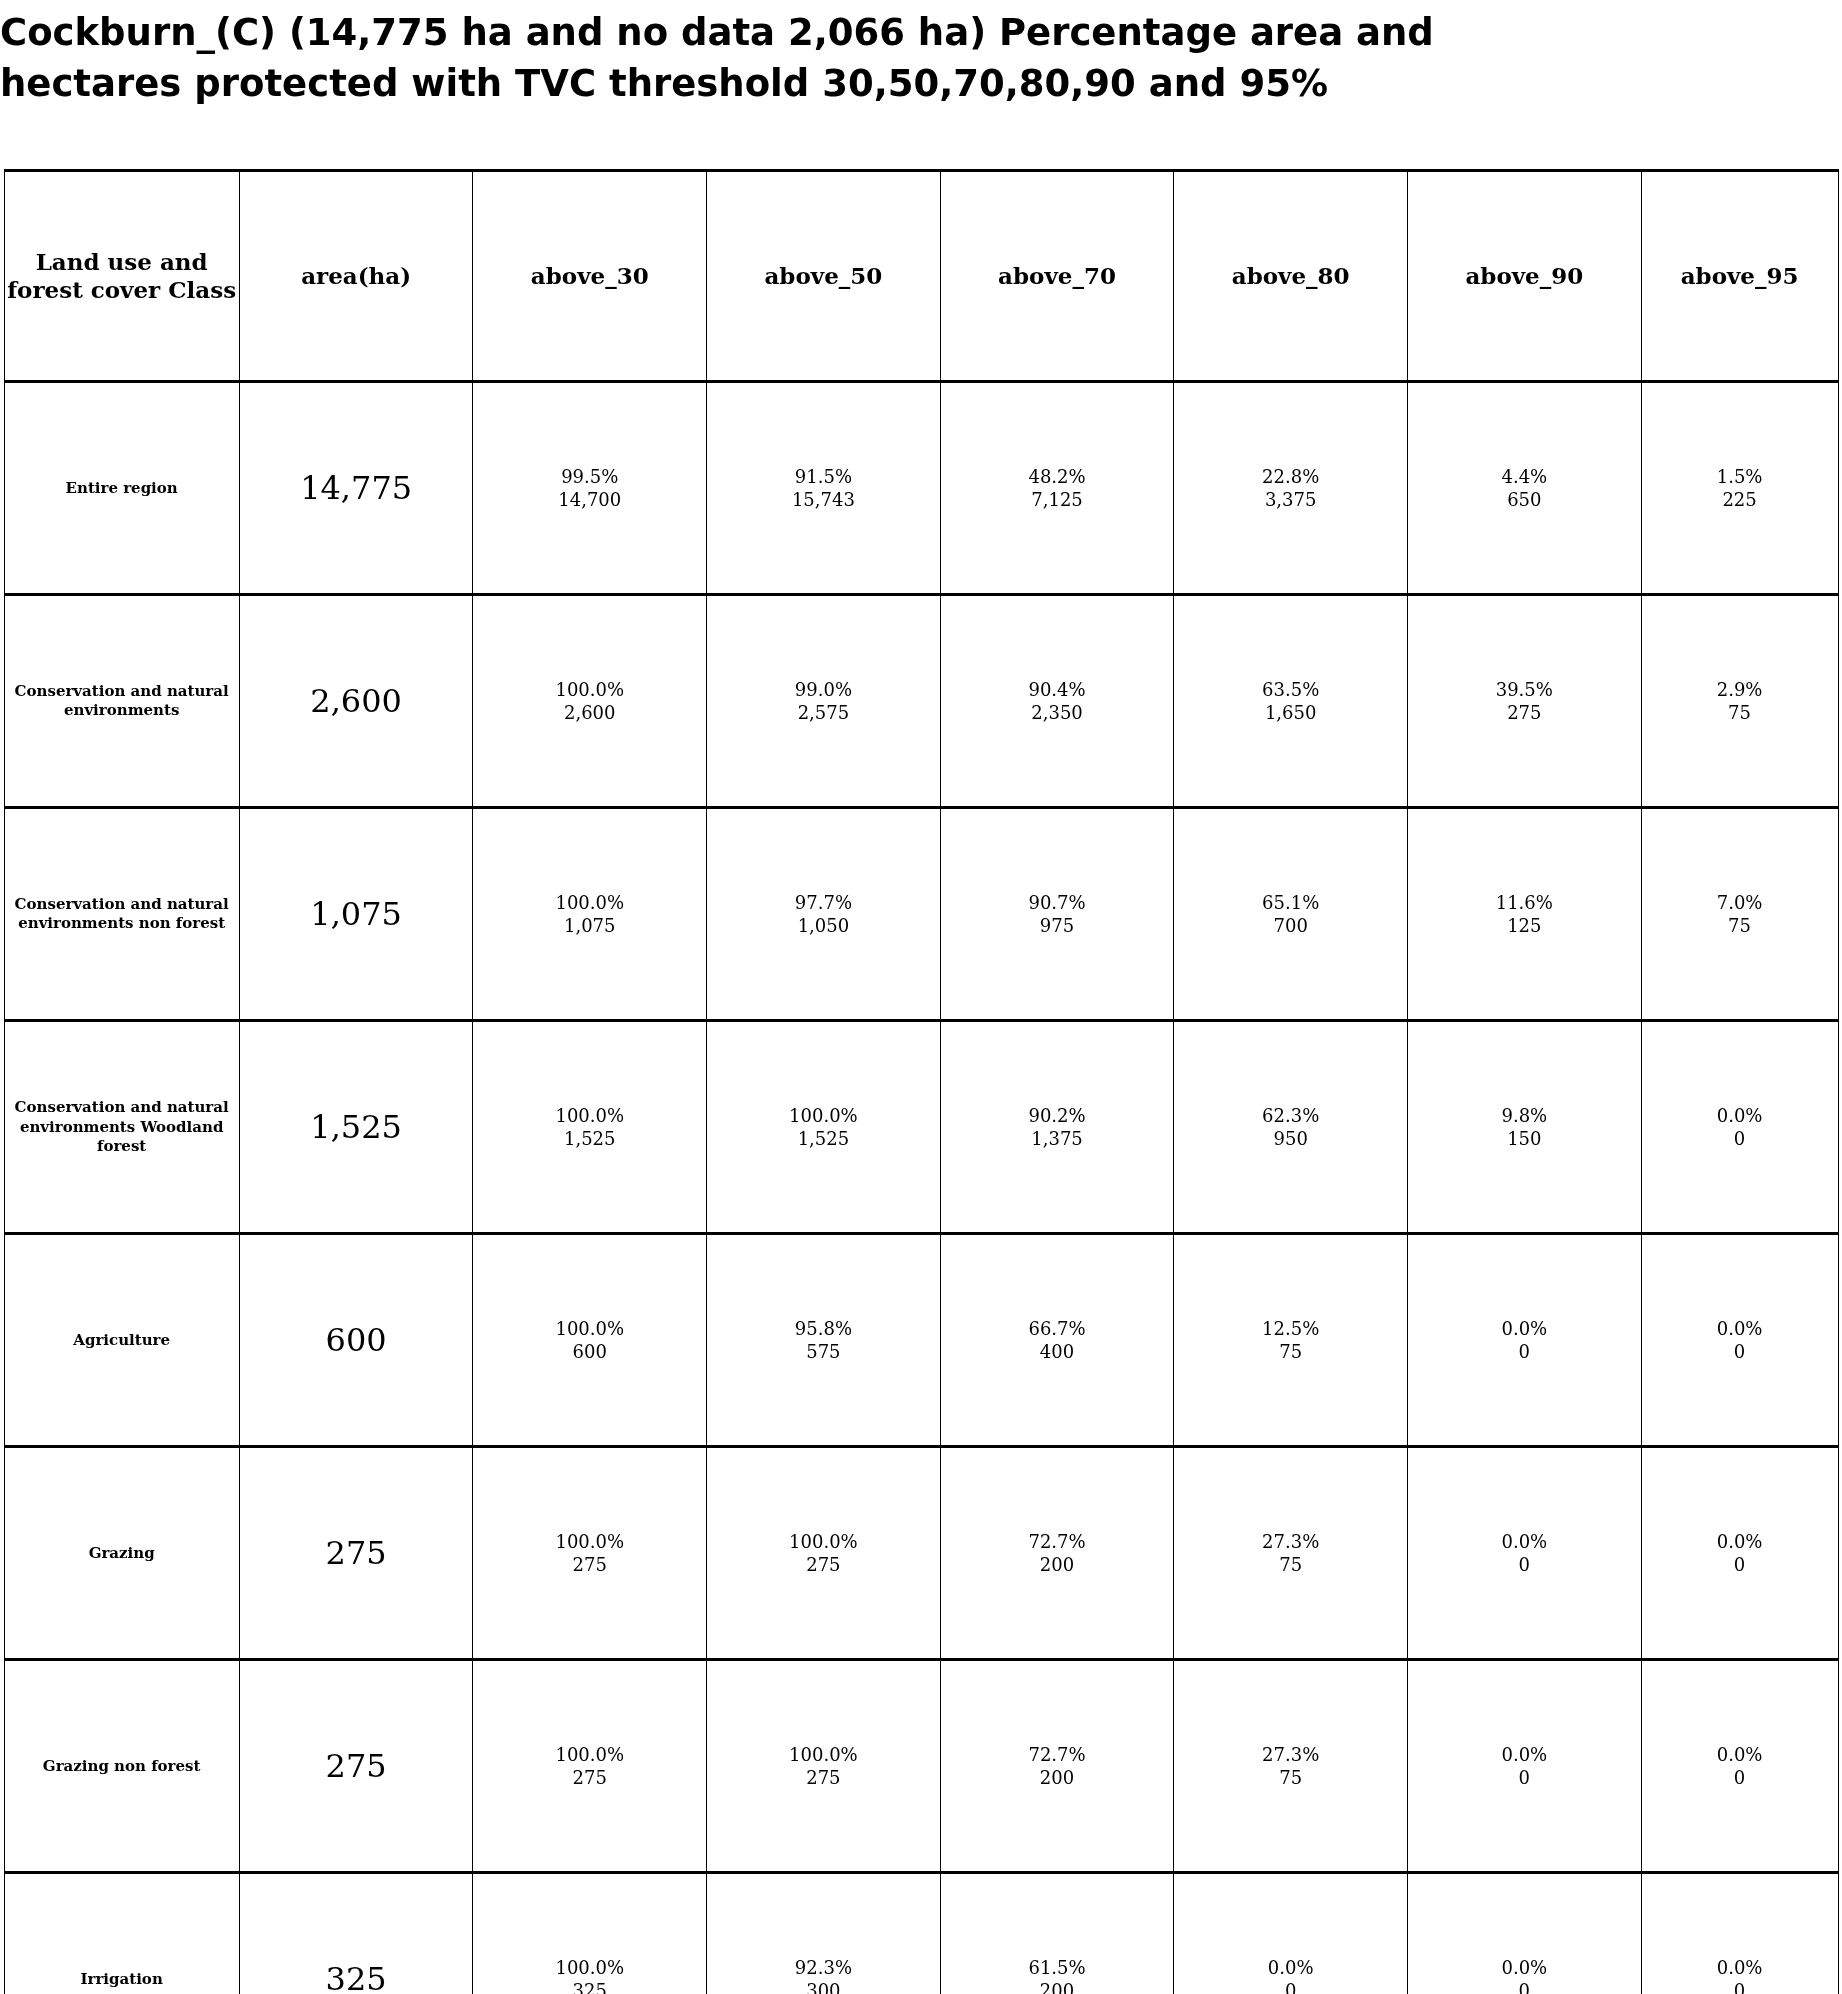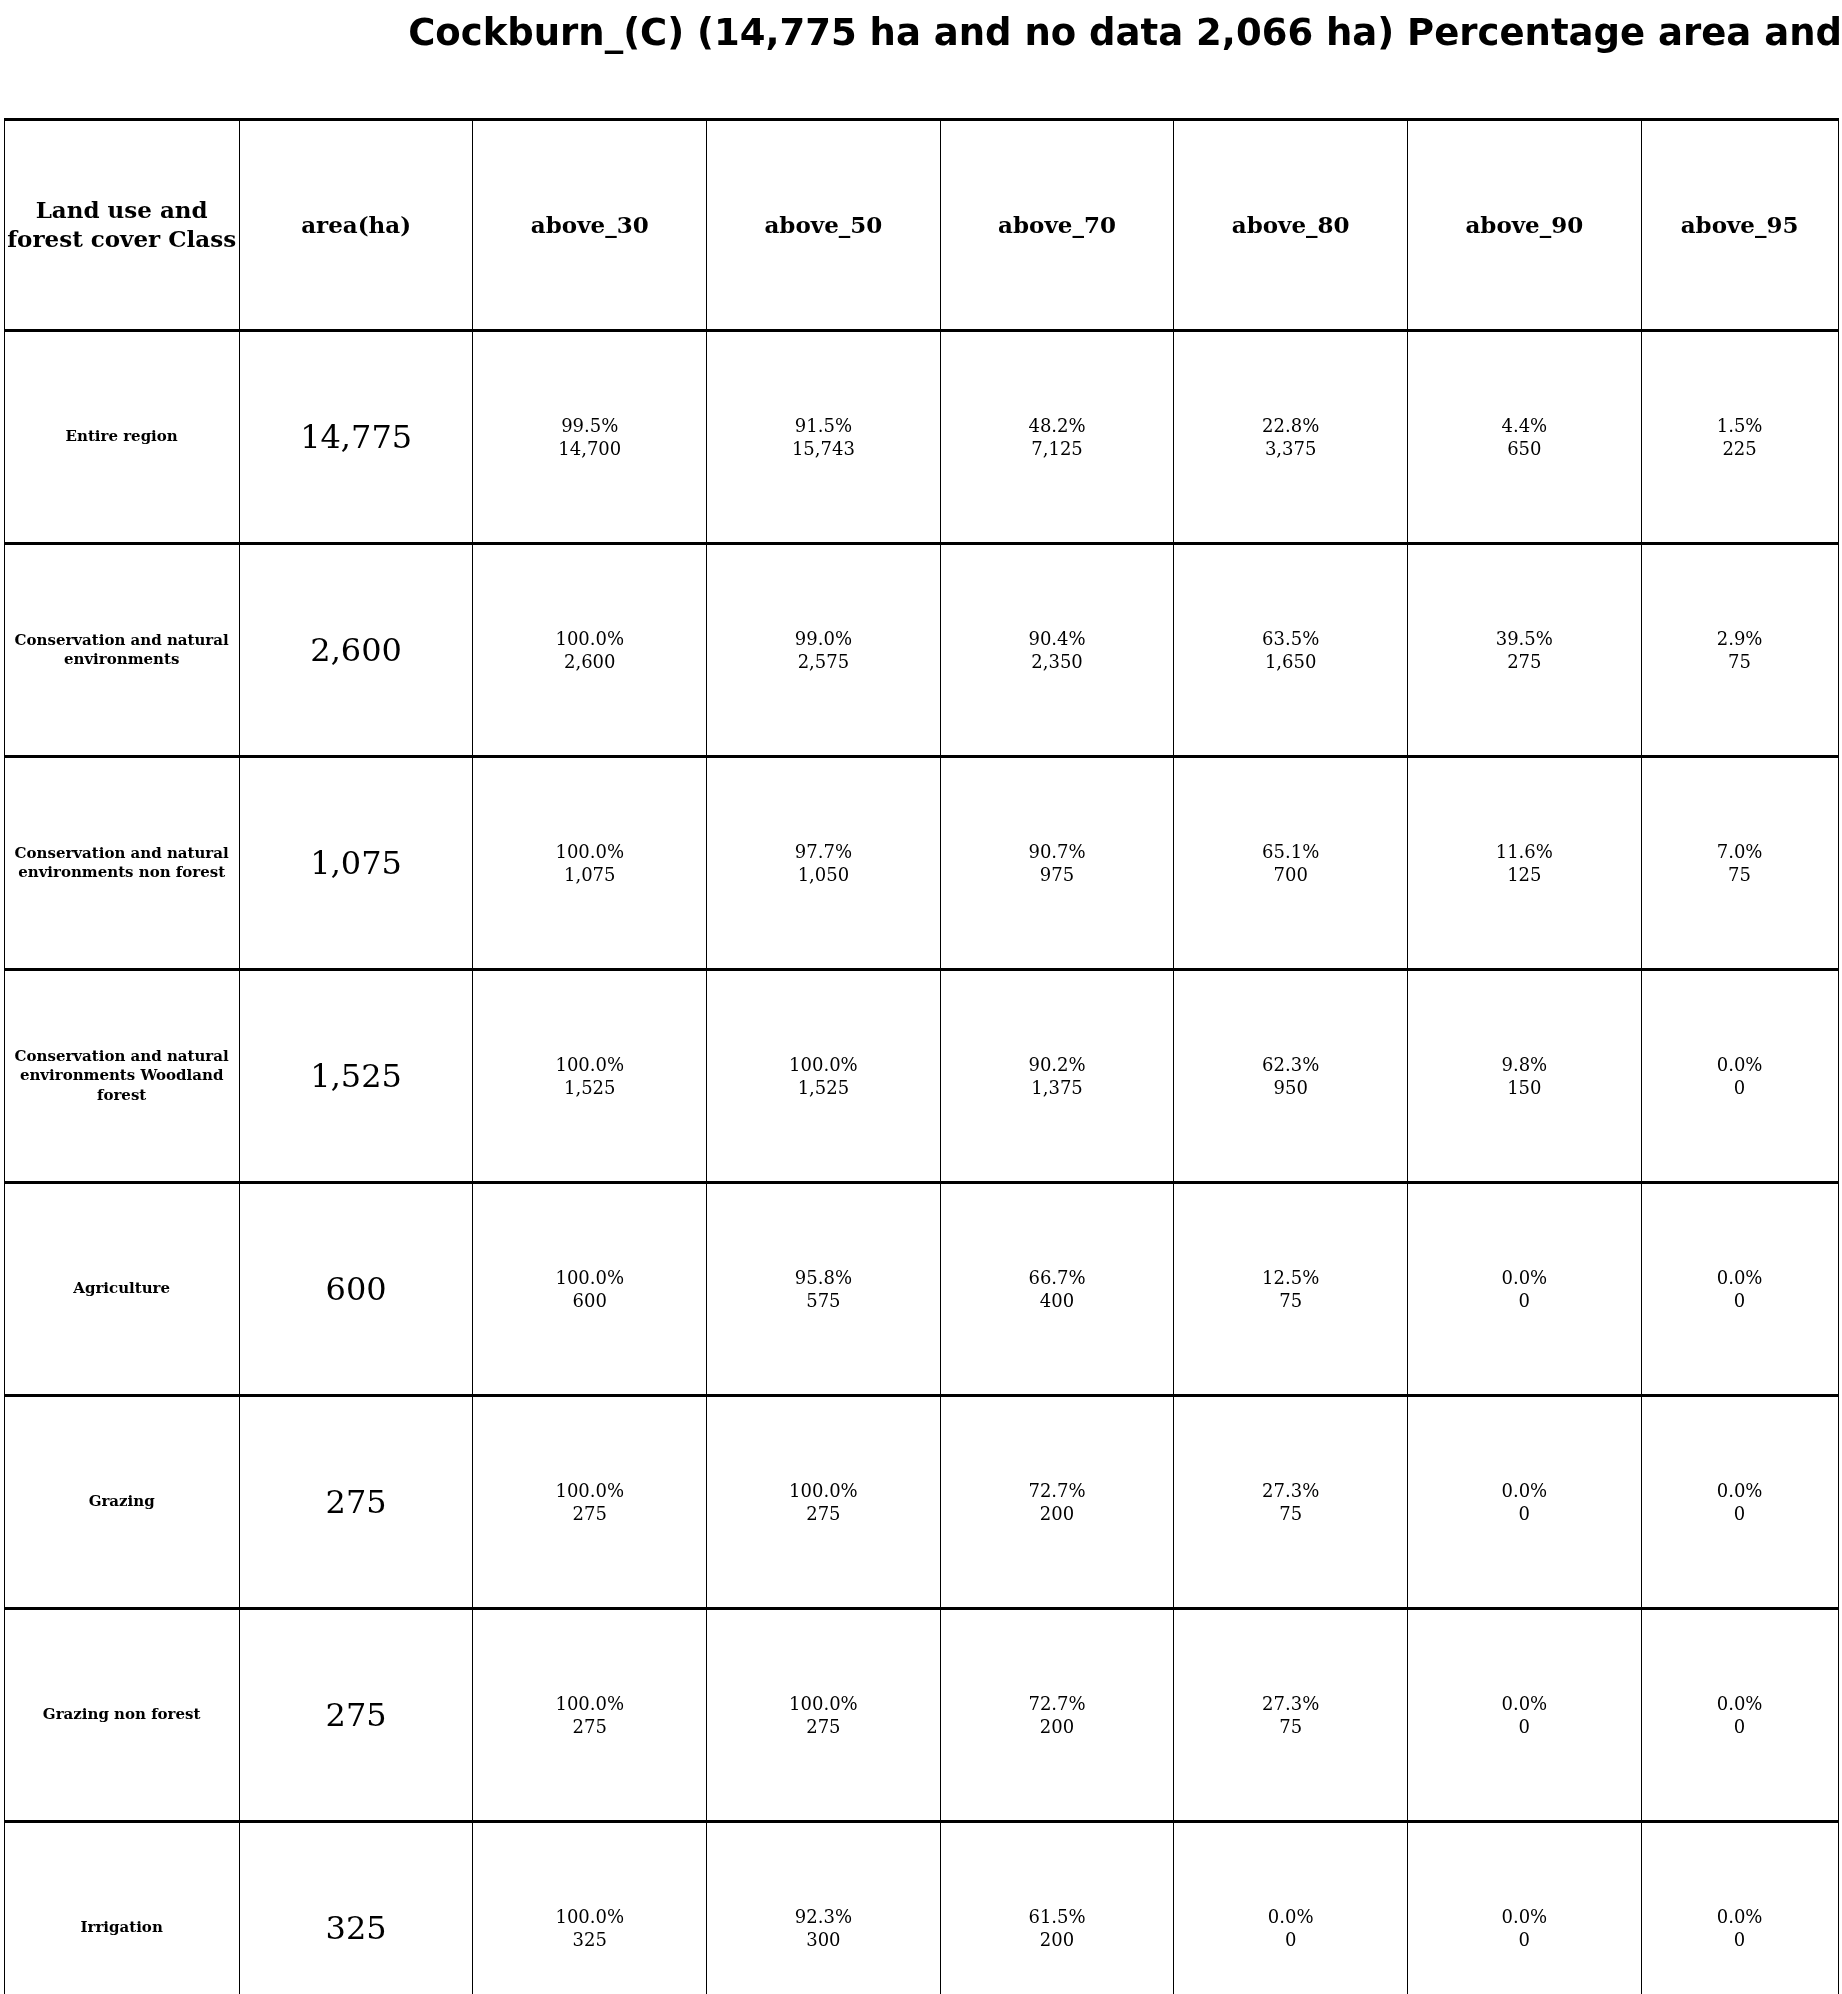--- a/index.html
+++ b/index.html
@@ -3,21 +3,21 @@
 <meta charset="utf-8">
 <style>
   html,body{margin:0;padding:0;background:#ffffff;}
   body{width:1842px;height:2521px;overflow:hidden;font-family:"DejaVu Serif",serif;color:#000;}
 
   .title{
     font-family:"DejaVu Sans",sans-serif;
     font-weight:bold;
     font-size:37px;
     line-height:1.38;
-    text-align:right;
+    text-align:left;
     padding-top:7.2px;
   }
 
   table.main{
     border-collapse:collapse;
     table-layout:fixed;
     width:1835px;
     margin:60px auto 0 auto;
   }
   table.main td, table.main th{
@@ -51,20 +51,21 @@
     font-size:18px;
     padding-bottom:24px;
   }
   td.data-cell .pct, td.data-cell .num{line-height:1.3;}
 </style>
 </head>
 <body>
 
 <div class="title">
   <div>Cockburn_(C) (14,775 ha and no data 2,066 ha) Percentage area and</div>
+  <div>hectares protected with TVC threshold 30,50,70,80,90 and 95%</div>
 </div>
 
 <table class="main">
   <colgroup>
     <col style="width:12.83%">
     <col style="width:12.74%">
       <col style="width:12.74%">
       <col style="width:12.74%">
     <col style="width:12.74%">
       <col style="width:12.74%">

